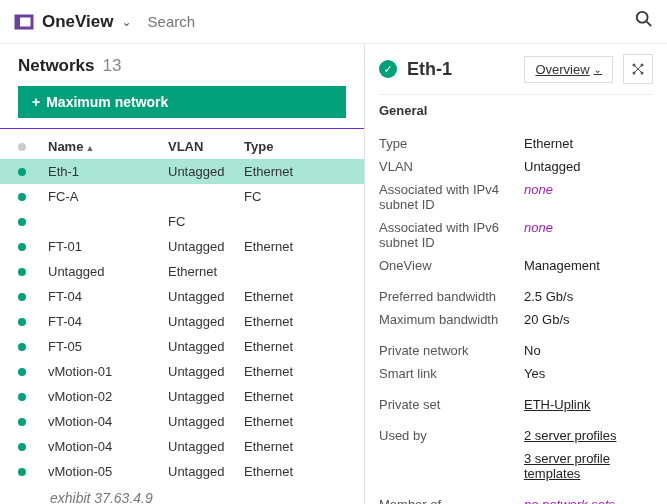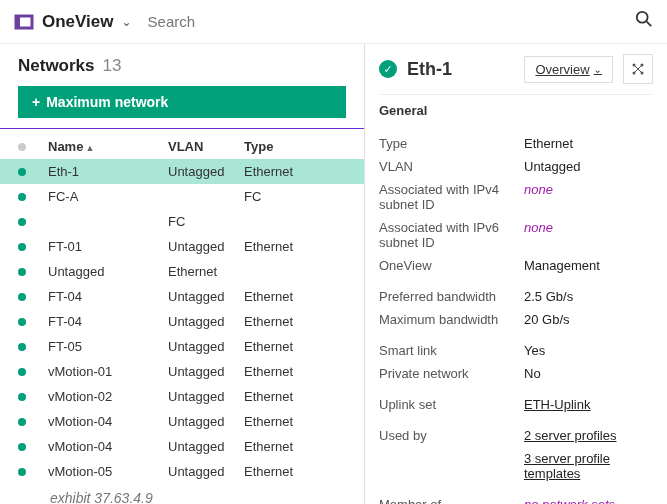--- a/index.html
+++ b/index.html
@@ -208,30 +208,30 @@
         <div class="kv">
           <div class="k">Preferred bandwidth</div>
           <div class="v">2.5 Gb/s</div>
         </div>
         <div class="kv">
           <div class="k">Maximum bandwidth</div>
           <div class="v">20 Gb/s</div>
         </div>
         <div class="spacer"></div>
         <div class="kv">
+          <div class="k">Private network</div>
+          <div class="v">No</div>
+        </div>
+        <div class="kv">
           <div class="k">Smart link</div>
           <div class="v">Yes</div>
         </div>
-        <div class="kv">
-          <div class="k">Private network</div>
-          <div class="v">No</div>
-        </div>
-        <div class="spacer"></div>
-        <div class="kv">
-          <div class="k">Uplink set</div>
+        <div class="spacer"></div>
+        <div class="kv">
+          <div class="k">Private set</div>
           <div class="v link">ETH-Uplink</div>
         </div>
         <div class="spacer"></div>
         <div class="kv">
           <div class="k">Used by</div>
           <div class="v link">2 server profiles</div>
         </div>
         <div class="kv">
           <div class="k"></div>
           <div class="v link">3 server profile templates</div>

